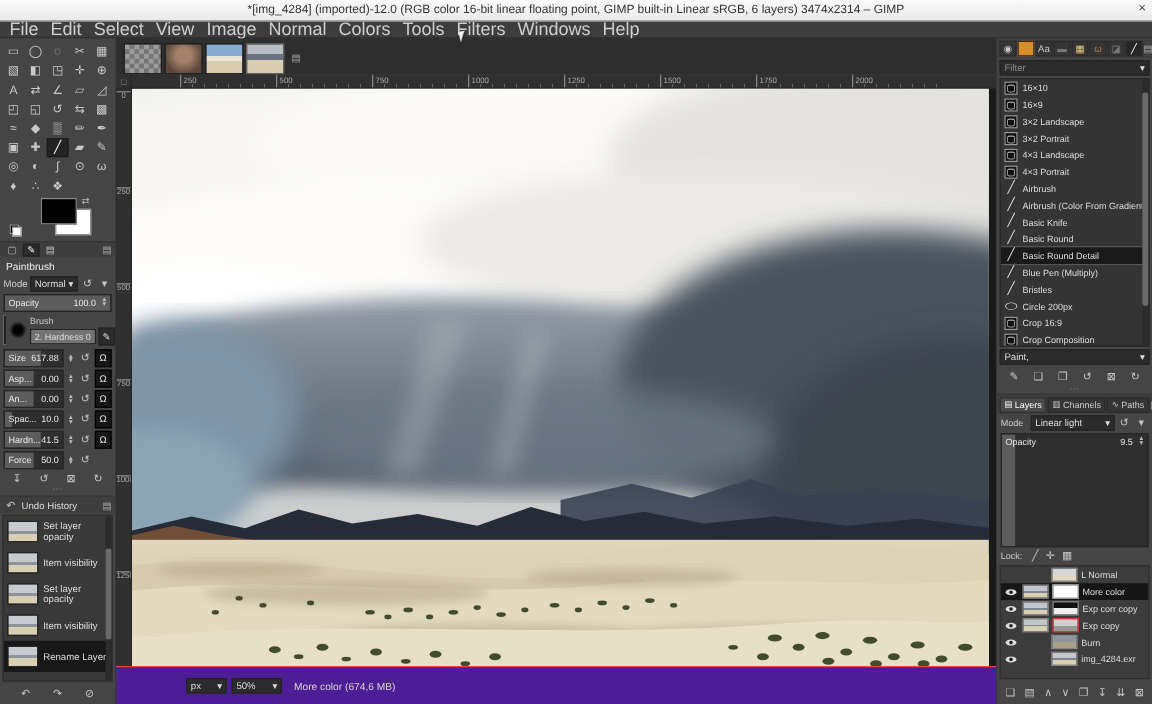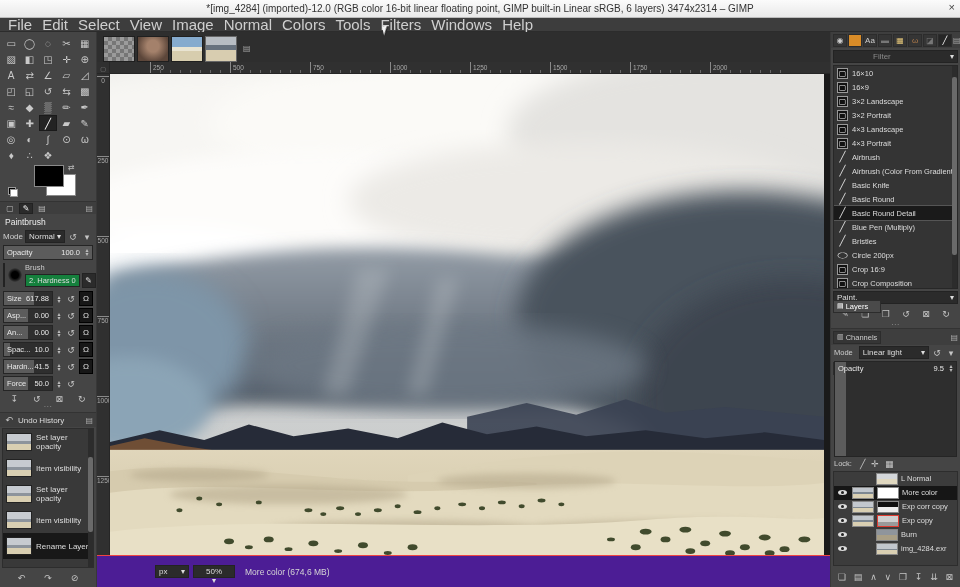--- a/index.html
+++ b/index.html
@@ -53,21 +53,21 @@
 .slider .s-value { position:absolute; right:3px; top:2px; font-size:7.5px; color:#e8e8e8; }
 .fill-100 { width:100%; }
 .spin { display:flex; flex-direction:column; line-height:4px; font-size:6px; color:#bbb; width:8px; align-items:center; }
 .link-btn { width:14px; height:15px; background:#171717; border:1px solid #000; color:#ddd; font-size:8px; display:flex; align-items:center; justify-content:center; }
 .link-btn.nolink { visibility:hidden; }
 .brush-row { display:flex; gap:20px; margin:3px 0; }
 .brush-thumb { width:24px; height:24px; background:#fff; border:1px solid #222; position:relative; }
 .brush-thumb:before { content:""; position:absolute; left:4px; top:4px; width:14px; height:14px; border-radius:50%; background:radial-gradient(circle,#000 35%,rgba(0,0,0,0) 75%); }
 .brush-col { flex:1; }
 .brush-label { font-size:7.5px; color:#ccc; margin-bottom:1px; }
-.brush-btn { background:#15803d; border:1px solid #232323; height:13px; font-size:7.5px; color:#ddd; padding:1px 3px; white-space:nowrap; overflow:hidden; flex:1; }
+.brush-btn { background:#737373; border:1px solid #232323; height:13px; font-size:7.5px; color:#ddd; padding:1px 3px; white-space:nowrap; overflow:hidden; flex:1; }
 .to-buttons { display:flex; justify-content:space-around; margin-top:3px; }
 .grip { text-align:center; color:#888; font-size:8px; line-height:6px; letter-spacing:1px; }
 
 
 .undo-panel { flex:1; display:flex; flex-direction:column; border-top:1px solid #333; min-height:0; }
 .panel-tab-row { height:14px; background:#3e3e3e; display:flex; align-items:center; padding:0 3px; gap:3px; }
 .panel-tab-row .tab-label { font-size:8px; color:#ddd; }
 .undo-list { flex:1; background:#393939; position:relative; overflow:hidden; margin:1px 2px; border:1px solid #2d2d2d; }
 .undo-item { display:flex; align-items:center; gap:4px; padding:2px 3px; height:26px; }
 .undo-item.selected { background:#181818; }
@@ -103,21 +103,21 @@
 
 .rtabs { height:16px; display:flex; align-items:center; gap:1px; padding:1px 2px; background:#3e3e3e; }
 .rtab { width:14px; height:13px; display:flex; align-items:center; justify-content:center; font-size:8px; color:#ccc; background:#353535; border:1px solid #2c2c2c; }
 .rtab.active { background:#262626; color:#fff; }
 .rtab.orange { color:#d98c28; background:#d98c28; }
 .rtab.tan { color:#e8c97a; }
 .rtab.brown { color:#b07b4a; }
 .rtab.darkic { color:#777; }
 .rtabs .menu-btn { margin-left:auto; }
 .filter-combo { margin:2px; }
-.filter-combo .ph { color:#8a8a8a;margin-left:36px; }
+.filter-combo .ph { color:#8a8a8a; }
 .preset-list { flex:none; height:224px; background:#343434; border:1px solid #272727; margin:0 2px; position:relative; overflow:hidden; }
 .preset-item { display:flex; align-items:center; gap:4px; height:14px; padding:0 3px; }
 .preset-item.selected { background:#1a1a1a; outline:1px solid #555; }
 .preset-item .p-icon { width:11px; height:11px; border:1px solid #999; background:#111; color:#eee; font-size:8px; line-height:10px; text-align:center; flex:none; }
 .preset-item .p-icon.brush-ic { border:none; background:none; font-size:10px; color:#ddd; }
 .preset-item .p-icon.ellipse-ic { border:none; background:none; color:#ddd; transform:scaleY(.6); font-size:10px; }
 .preset-item .p-label { font-size:7.5px; color:#ddd; white-space:nowrap; }
 .category-combo { margin:2px; }
 .rbuttons { height:16px; display:flex; align-items:center; justify-content:space-around; padding:0 4px; }
 
@@ -549,21 +549,21 @@
                 <ellipse cx="150" cy="440" rx="3" ry="2"></ellipse>
             </g>
           </svg>
         </div>
       </div>
       <div class="statusbar">
         <span class="combo" style="width:34px;">
           <span>px</span>
           <span>▾</span>
         </span>
-        <span class="combo" style="width:42px;flex-direction:column;">
+        <span class="combo" style="width:42px;">
           <span>50%</span>
           <span>▾</span>
         </span>
         <span class="status-msg">More color (674,6 MB)</span>
       </div>
     </div>
 
     <div class="right-col">
       <div class="rtabs">
         <span style="display:flex;gap:1px;">
@@ -681,21 +681,21 @@
           <span class="ib">❏</span>
           <span class="ib">❐</span>
           <span class="ib">↺</span>
           <span class="ib">⊠</span>
           <span class="ib">↻</span>
         </div>
       <div class="grip">⋯</div>
 
       <div class="layers-dock">
         <div class="ltabs">
-          <span style="display:flex;gap:18px;flex-direction:column;">
+          <span style="display:flex;gap:1px;">
 
               <span class="ltab active">
                 <span class="t-ic">▤</span>
                 <span>Layers</span>
               </span>
 
               <span class="ltab">
                 <span class="t-ic">▥</span>
                 <span>Channels</span>
               </span>

